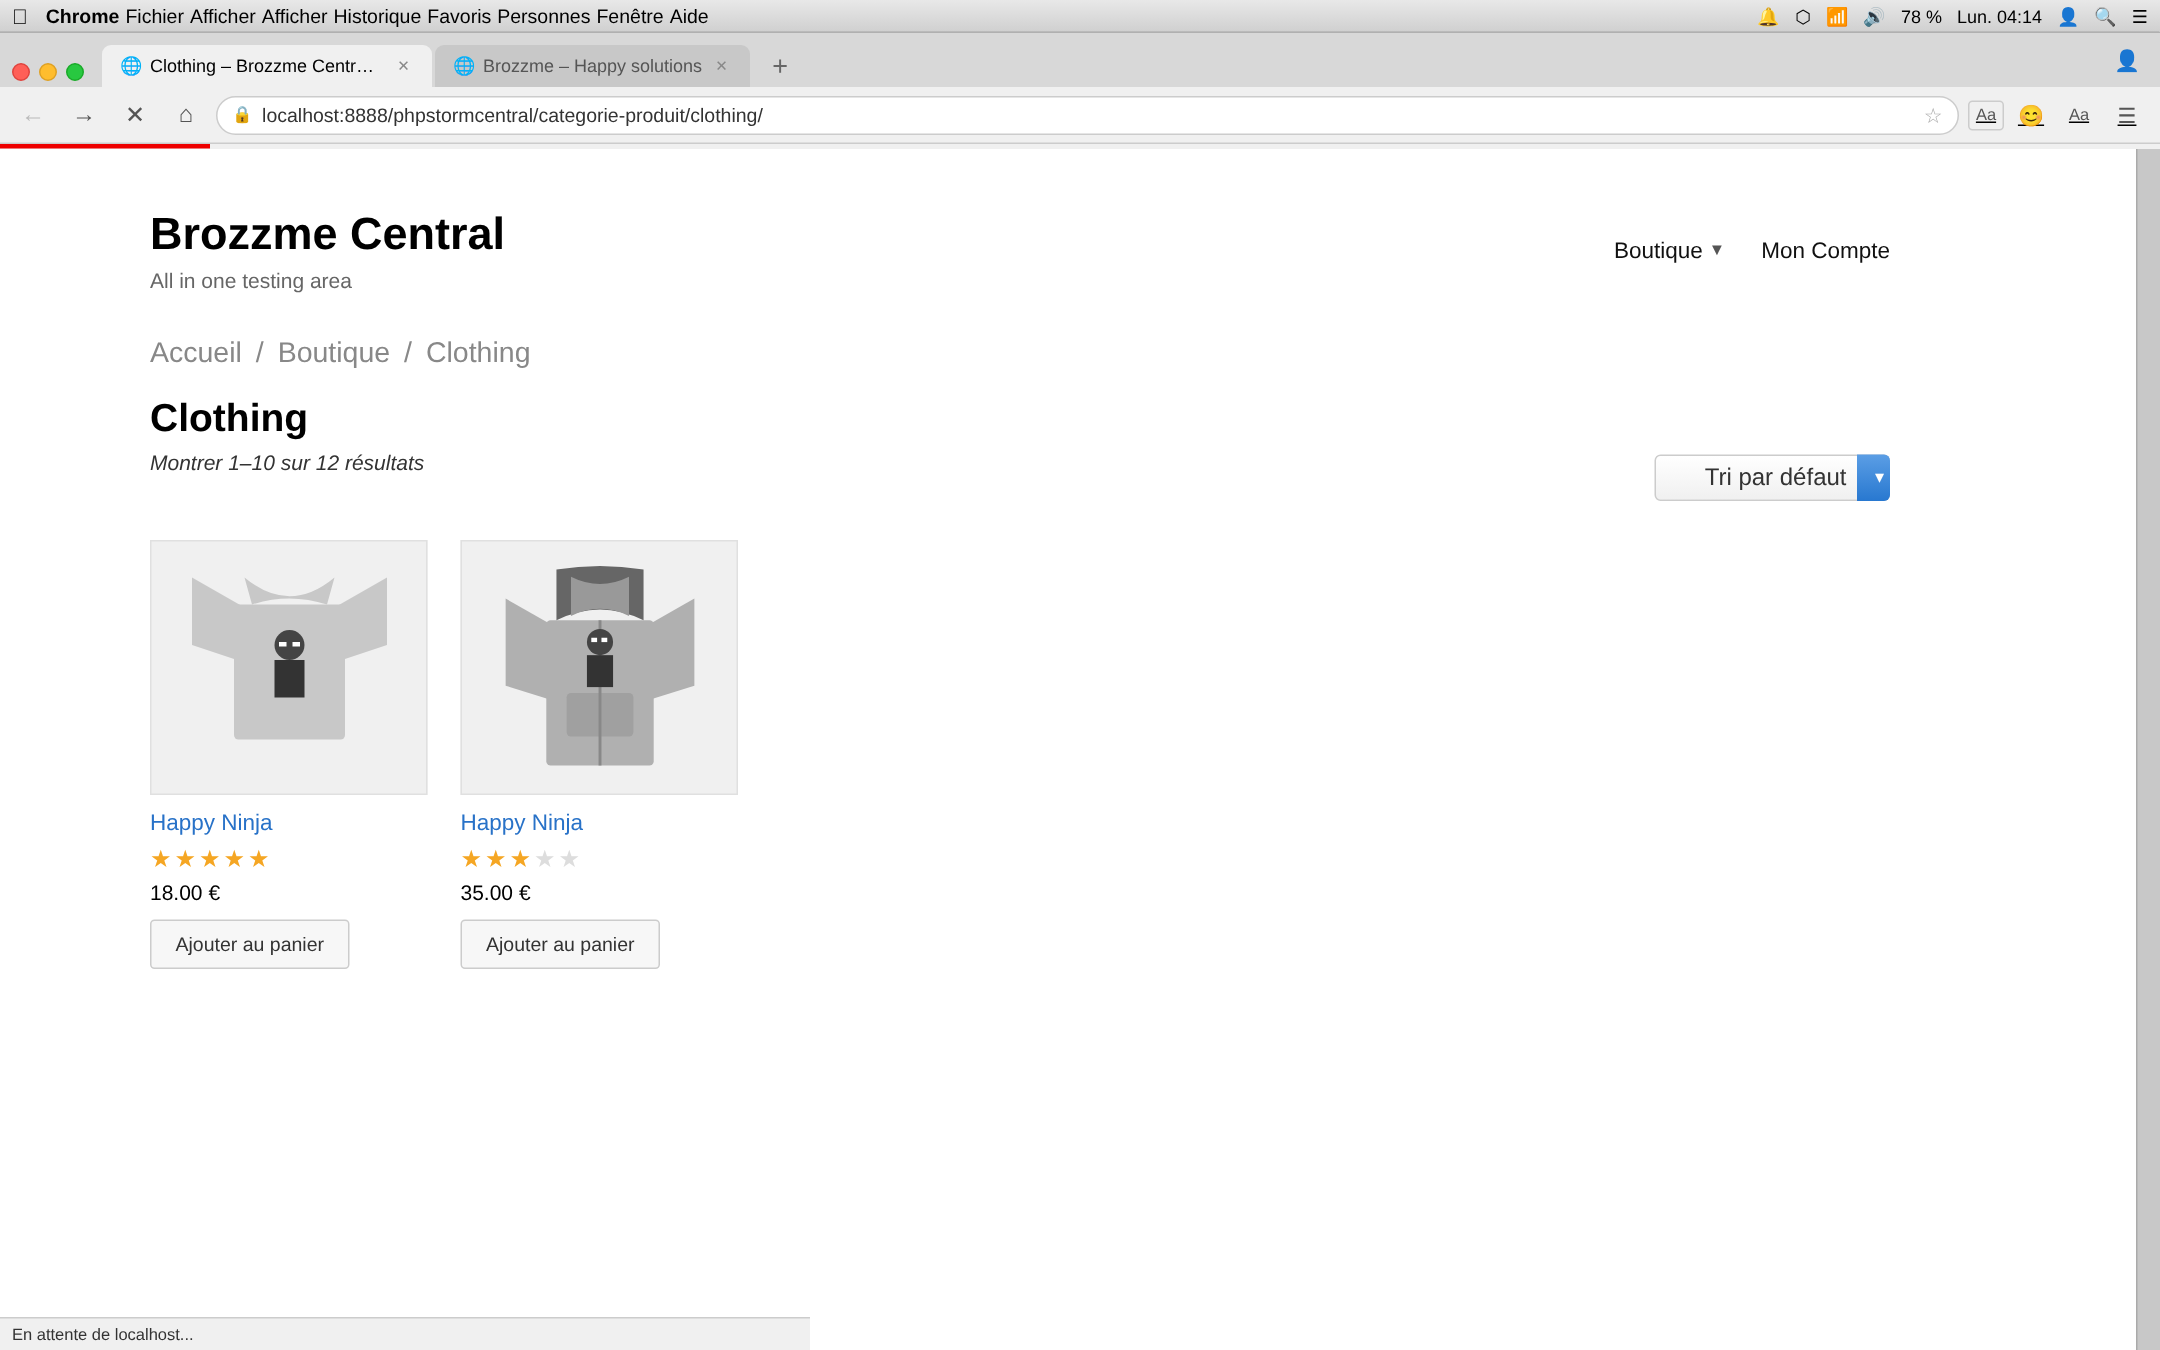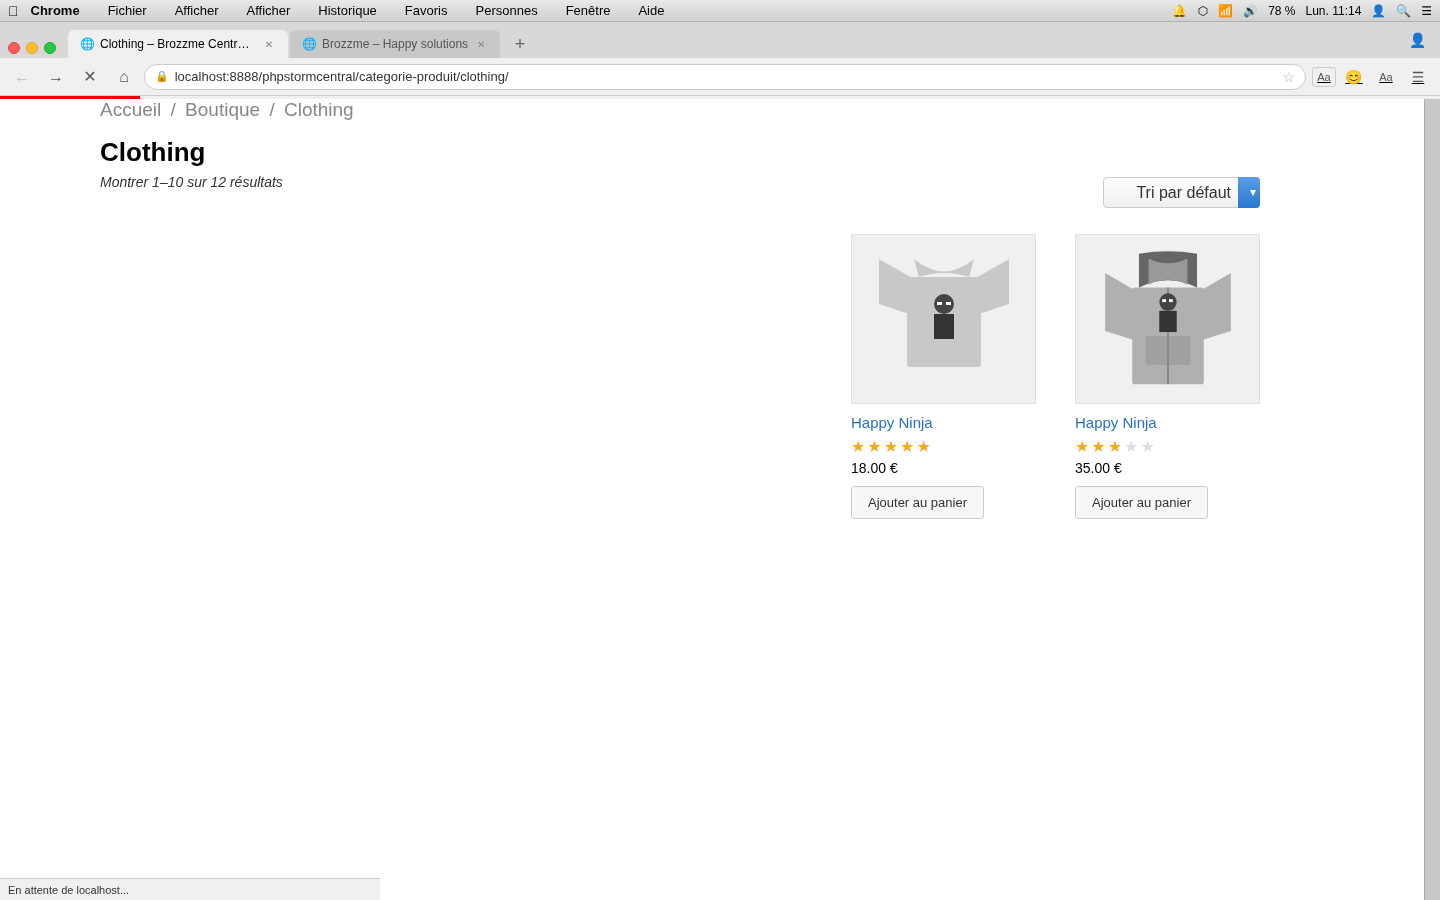--- a/index.html
+++ b/index.html
@@ -20,21 +20,21 @@
       left: 0;
       z-index: 100;
       border-bottom: 1px solid #b0b0b0;
     }
     .macos-menubar .apple-logo {
       margin-right: 12px;
       font-size: 14px;
     }
     .macos-menubar .menu-items {
       display: flex;
-      gap: 28px;
+      gap: 4px;
       font-size: 13px;
     }
     .macos-menubar .menu-item {
       cursor: default;
     }
     .macos-menubar .menu-item.bold {
       font-weight: 700;
     }
     .macos-menubar .right-side {
       margin-left: auto;
@@ -312,22 +312,21 @@
       color: #fff;
       font-size: 12px;
       z-index: 1;
       pointer-events: none;
     }
 
     
     .product-grid {
       display: flex;
       flex-wrap: wrap;
-      gap: 39px;
-      justify-content: flex-end;
+      gap: 22px;
     }
     .product-card {
       width: 185px;
     }
     .product-image-container {
       width: 185px;
       height: 170px;
       background: #f0f0f0;
       border: 1px solid #e0e0e0;
       display: flex;
@@ -411,21 +410,21 @@
       font-size: 10px;
       color: #444;
       cursor: pointer;
     }
 
     
     .status-bar {
       position: fixed;
       bottom: 0;
       left: 0;
-      width: 380px;
+      width: 540px;
       height: 22px;
       background: #f0f0f0;
       border-top: 1px solid #ccc;
       font-size: 11px;
       color: #333;
       display: flex;
       align-items: center;
       padding: 0 8px;
     }
     .traffic-light {
@@ -452,21 +451,21 @@
     <span class="menu-item">Personnes</span>
     <span class="menu-item">Fenêtre</span>
     <span class="menu-item">Aide</span>
   </div>
   <div class="right-side">
     <span>🔔</span>
     <span>⬡</span>
     <span>📶</span>
     <span>🔊</span>
     <span>78 %</span>
-    <span>Lun. 11:14</span>
+    <span>Lun. 04:14</span>
     <span>👤</span>
     <span>🔍</span>
     <span>☰</span>
   </div>
 </div>
 
 <div class="browser-chrome">
 
   <div class="tab-bar">
     <div style="display:flex;align-items:flex-end;gap:2px;">
@@ -514,20 +513,33 @@
   <div class="loading-bar"></div>
 </div>
 
 <div class="right-panel">
   <div class="right-panel-icon">»</div>
   <div class="right-panel-icon">🔍</div>
 </div>
 
 <div class="page-wrapper">
 
+  <div class="site-header">
+    <div>
+      <div class="site-title">Brozzme Central</div>
+      <div class="site-subtitle">All in one testing area</div>
+    </div>
+    <nav class="site-nav">
+      <a class="nav-link nav-link-with-arrow">
+        <span>Boutique</span>
+        <span class="chevron-down">▼</span>
+      </a>
+      <a class="nav-link">Mon Compte</a>
+    </nav>
+  </div>
 
   <div class="content-area">
 
     <div class="breadcrumb">
       <a>Accueil</a>
       <span class="separator"> / </span>
       <a>Boutique</a>
       <span class="separator"> / </span>
       <span class="current">Clothing</span>
     </div>

